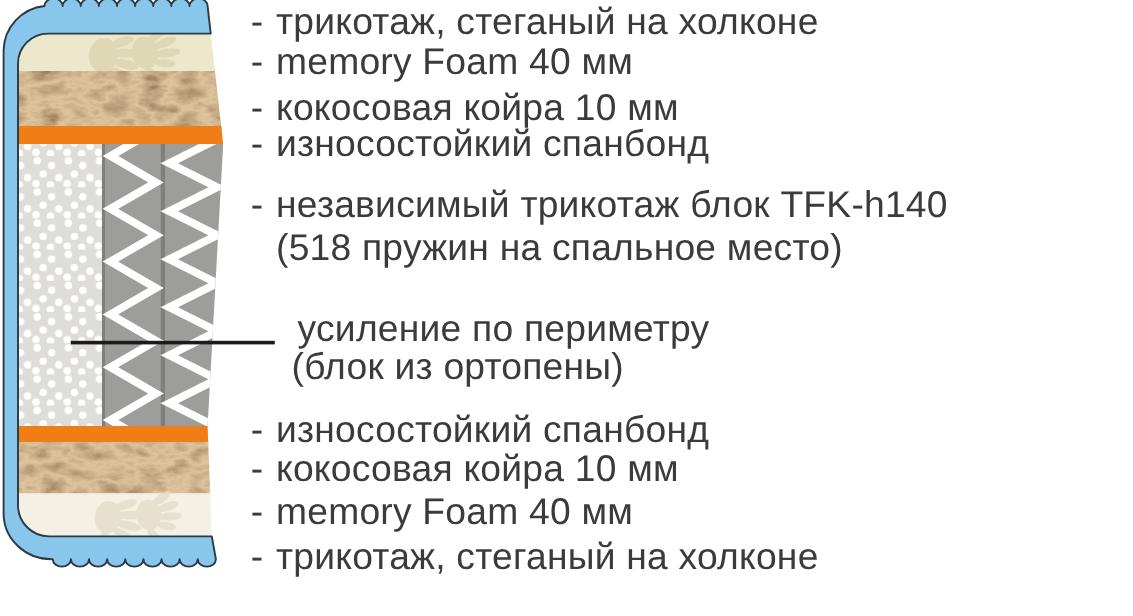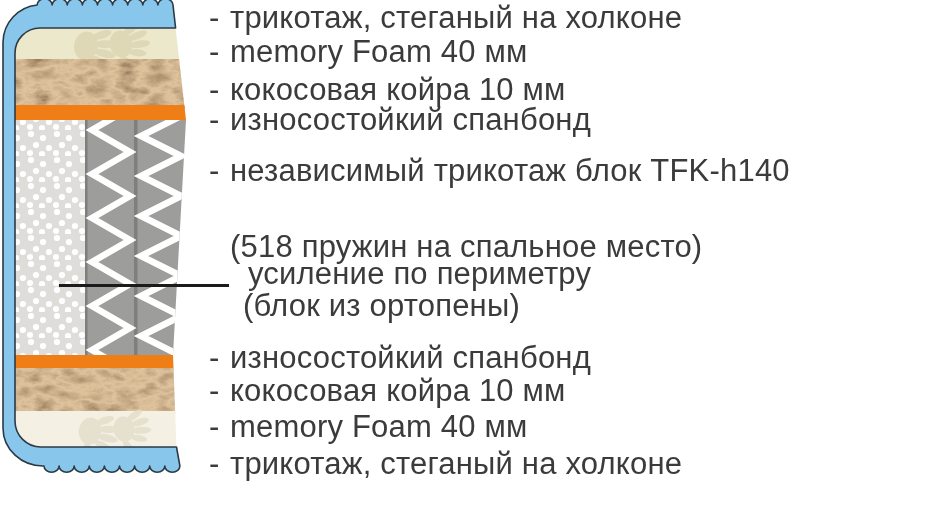--- a/index.html
+++ b/index.html
@@ -15,21 +15,21 @@
     position:absolute;
     left:209px;
     display:flex;
     font-size:31px;
     line-height:36px;
     letter-spacing:0.2px;
     color:#3b3b3b;
     white-space:nowrap;
   }
   .lbl .dash{width:21px;flex:0 0 21px;}
-  .lbl.nodash{padding-left:21px;margin-top:40px;}
+  .lbl.nodash{padding-left:21px;}
   .lbl.perim{left:243px;}
   .lbl.perim1{padding-left:5px;}
   .pointer-line{
     position:absolute;
     left:59px;top:284px;
     width:170px;height:3px;
     background:#1b1b1b;
   }
 </style>
 </head>

